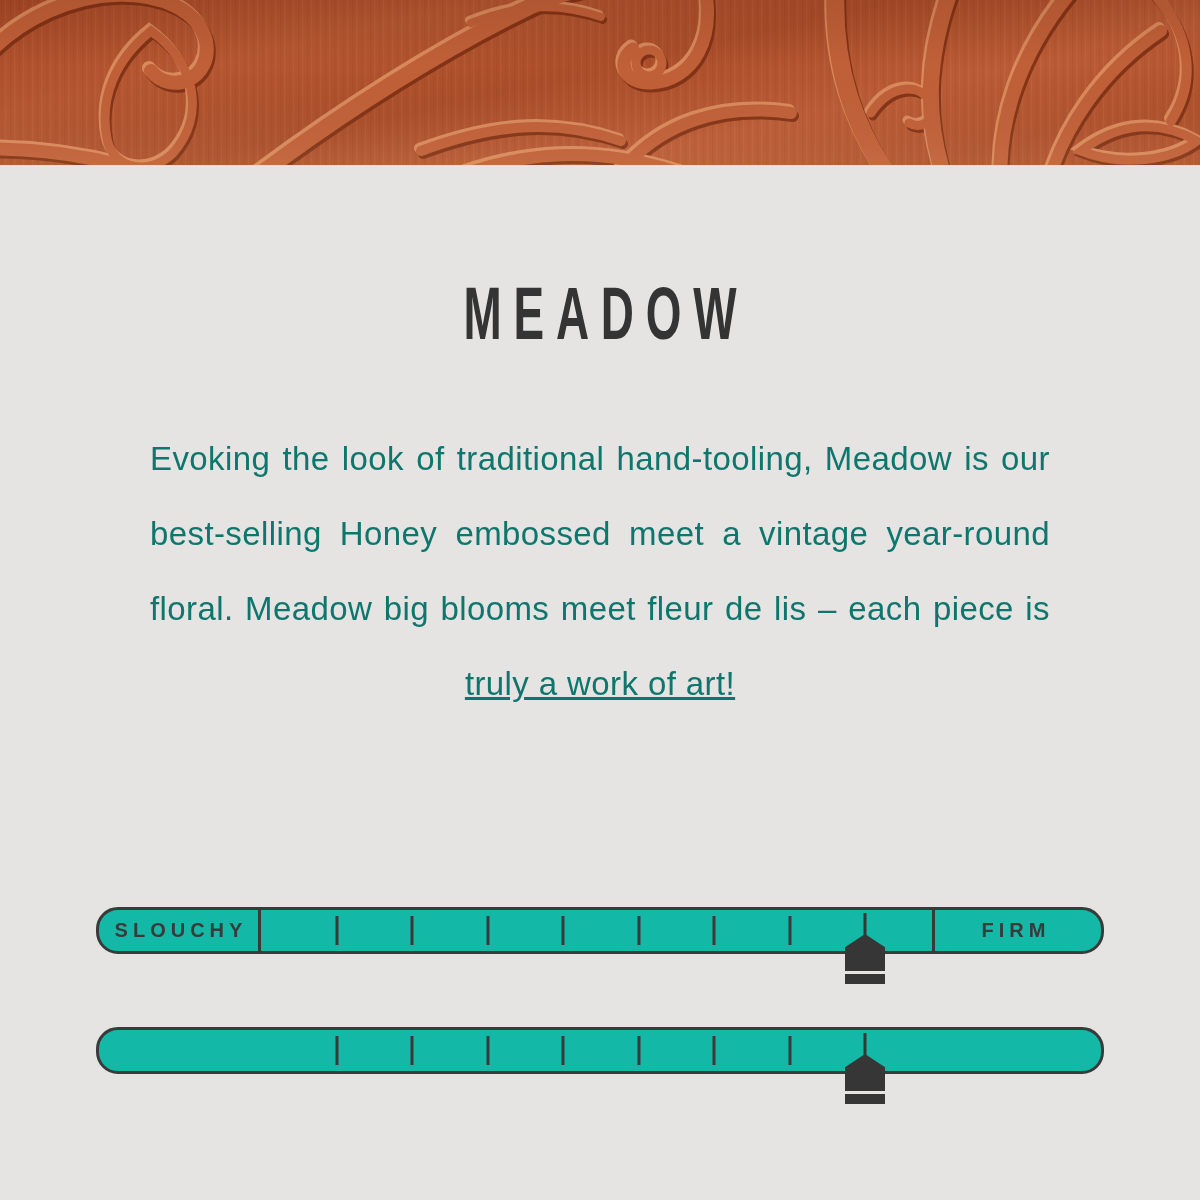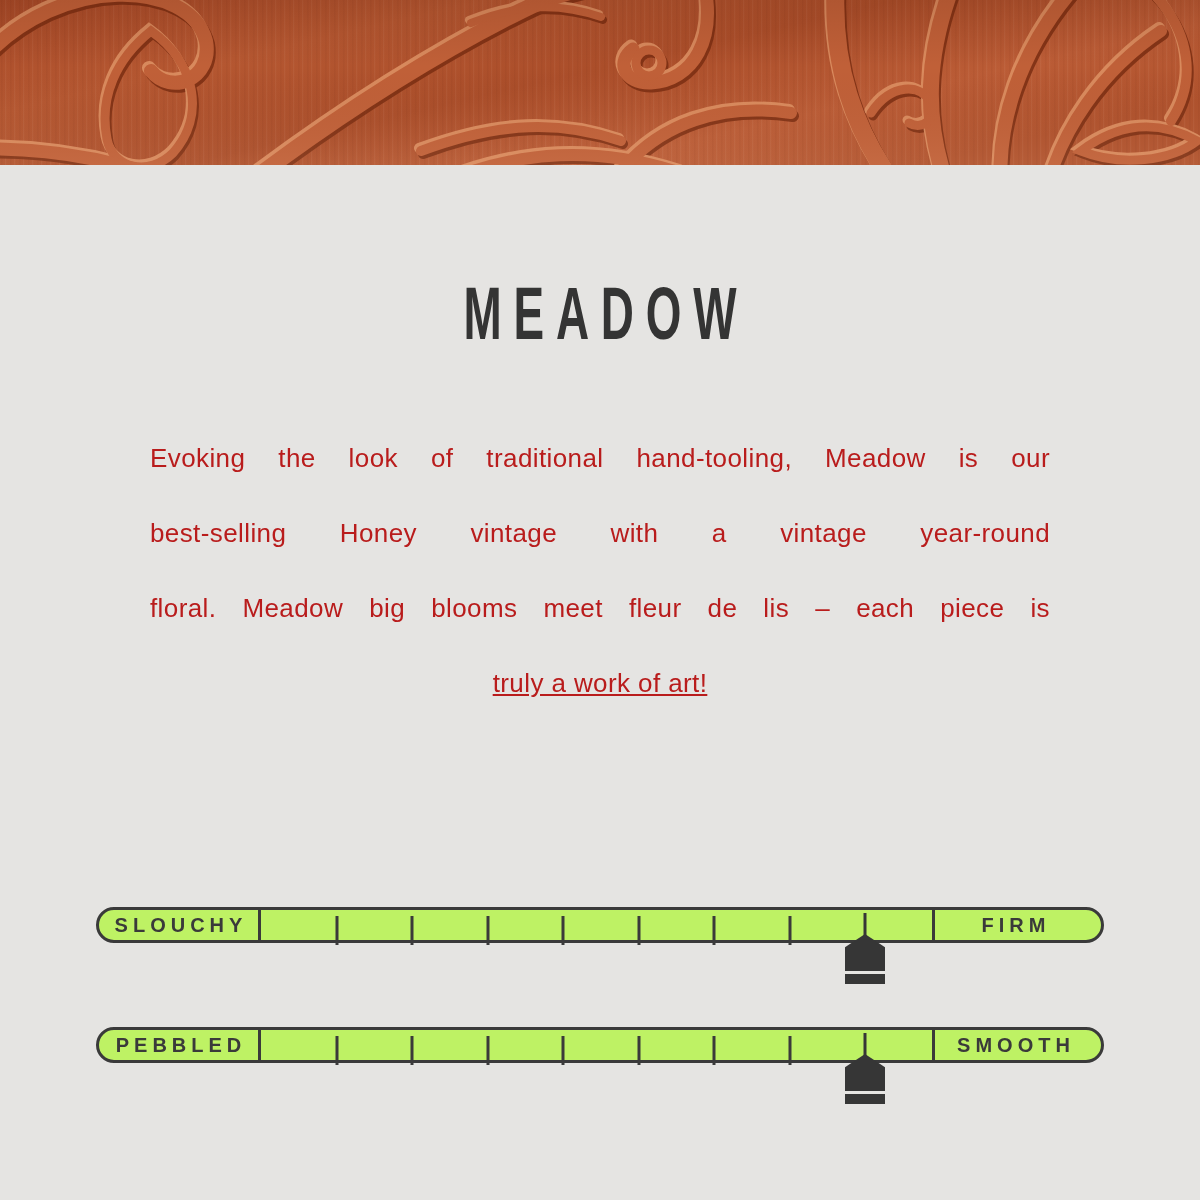--- a/index.html
+++ b/index.html
@@ -25,31 +25,31 @@
     font-weight:800; font-size:74px; line-height:76px;
     letter-spacing:19px; text-indent:19px;
     transform:scaleX(0.62); transform-origin:50% 50%;
     color:#343434;
     white-space:nowrap;
   }
 
   
   .description {
     position:absolute; top:421px; left:150px; width:900px;
-    font-size:26px; line-height:75px; letter-spacing:0.4px;
-    color:#b91c1c;
+    font-size:33px; line-height:75px; letter-spacing:0.4px;
+    color:#0f766e;
   }
   .description .line-justify { text-align:justify; text-align-last:justify; }
   .description .line-center  { text-align:center;text-decoration:underline; }
 
   
   .slider-track {
-    position:absolute; left:96px; width:1008px; height:36px;
+    position:absolute; left:96px; width:1008px; height:47px;
     border:3px solid #3a3a3a; border-radius:22px;
-    background:#bef264;
+    background:#14b8a6;
   }
   .slider-track.first  { top:907px; }
   .slider-track.second { top:1027px; }
 
   .cap-label {
     position:absolute; top:0; bottom:0;
     display:flex; align-items:center; justify-content:center;
     font-weight:bold; font-size:20px;
     letter-spacing:5px; text-indent:5px;
     color:#3a3a3a; white-space:nowrap;
@@ -134,21 +134,21 @@
     <use href="#flourishes" transform="translate(1,1)" stroke="#c06038"></use>
 
     <rect width="1200" height="165" fill="url(#vign)"></rect>
   </svg>
 </div>
 
 <h1 class="title">MEADOW</h1>
 
 <div class="description">
   <div class="line-justify">Evoking the look of traditional hand-tooling, Meadow is our</div>
-  <div class="line-justify">best-selling Honey vintage with a vintage year-round</div>
+  <div class="line-justify">best-selling Honey embossed meet a vintage year-round</div>
   <div class="line-justify">floral. Meadow big blooms meet fleur de lis – each piece is</div>
   <div class="line-center">truly a work of art!</div>
 </div>
 
 <div class="slider-track first">
   <div class="cap-label cap-left">SLOUCHY</div>
   <div class="cap-label cap-right">FIRM</div>
   <div class="tick t1"></div>
   <div class="tick t2"></div>
   <div class="tick t3"></div>
@@ -157,22 +157,20 @@
   <div class="tick t6"></div>
   <div class="tick t7"></div>
   <div class="marker">
     <div class="stem"></div>
     <div class="head"></div>
     <div class="bar"></div>
   </div>
 </div>
 
 <div class="slider-track second">
-  <div class="cap-label cap-left">PEBBLED</div>
-  <div class="cap-label cap-right">SMOOTH</div>
   <div class="tick t1"></div>
   <div class="tick t2"></div>
   <div class="tick t3"></div>
   <div class="tick t4"></div>
   <div class="tick t5"></div>
   <div class="tick t6"></div>
   <div class="tick t7"></div>
   <div class="marker">
     <div class="stem"></div>
     <div class="head"></div>

